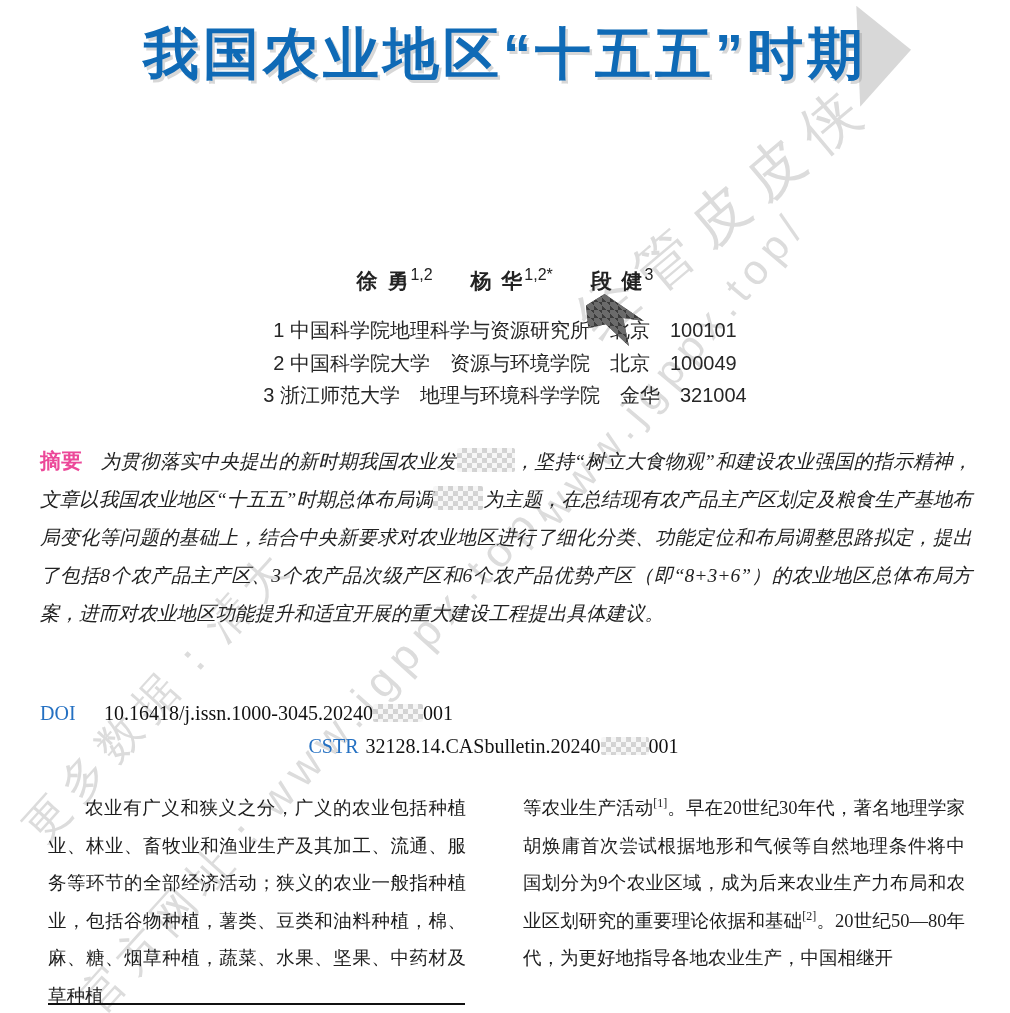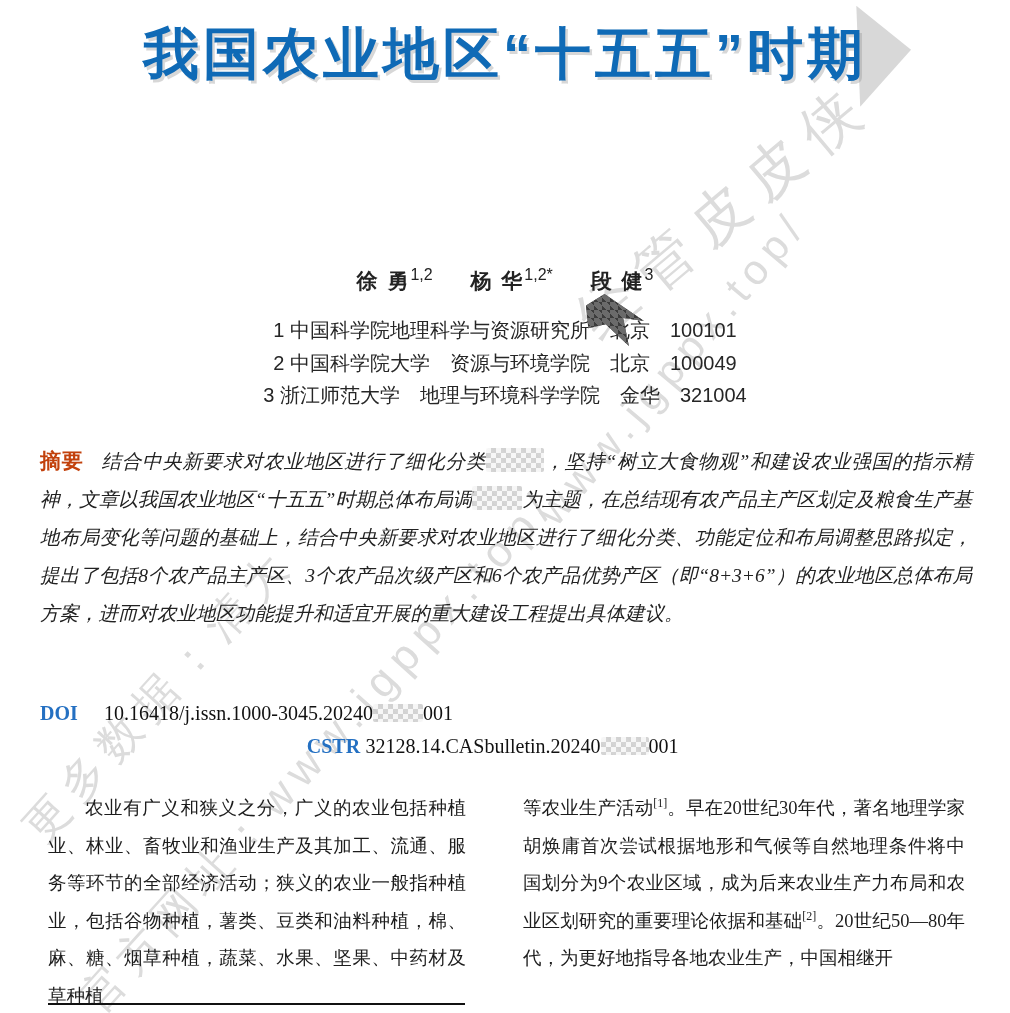--- a/index.html
+++ b/index.html
@@ -65,38 +65,38 @@
   .abstract{
     position:absolute;left:40px;top:442px;width:932px;
     font-size:19.5px;line-height:38px;
     text-align:justify;
     font-style:italic;
     color:#222;margin:0;z-index:1;
   }
   .blue-label{
     font-family:"Liberation Sans", sans-serif;
     font-style:normal;font-weight:700;
-    color:#c2410c;font-size:21px;
+    color:#ec4899;font-size:21px;
     margin-right:18px;
   }
   .keywords{
     position:absolute;left:40px;top:650px;width:960px;
     font-size:19.5px;line-height:34px;
     font-style:italic;color:#222;margin:0;z-index:1;
   }
   .meta-line{
     position:absolute;left:40px;width:900px;
     font-size:20px;color:#111;z-index:1;
     font-family:"Liberation Serif", serif;
   }
   .doi-line{top:702px;}
   .cstr-line{top:735px;text-align:center;}
   .meta-label{
     display:inline-block;min-width:64px;
-    color:#2470c2;font-weight:700;
+    color:#2470c2;font-weight:400;
     font-family:"Liberation Serif", serif;
   }
   
   .col{
     position:absolute;top:790px;
     font-size:18.5px;line-height:37.6px;
     text-align:justify;color:#1c1c1c;z-index:1;
   }
   .col p{margin:0;}
   .col-left{left:48px;width:418px;}
@@ -159,21 +159,21 @@
     <span class="author"><span>段 健</span><sup>3</sup></span>
   </div>
 
   <div class="affils">
     <div>1 中国科学院地理科学与资源研究所　北京　100101</div>
     <div>2 中国科学院大学　资源与环境学院　北京　100049</div>
     <div>3 浙江师范大学　地理与环境科学学院　金华　321004</div>
   </div>
 
   <p class="abstract">
-    <span class="blue-label">摘要</span><span>结合中央新要求对农业地区进行了细化分类</span><span class="censor c1"></span><span>，坚持“树立大食物观”和建设农业强国的指示精神，文章以我国农业地区“十五五”时期总体布局调</span><span class="censor c2"></span><span>为主题，在总结现有农产品主产区划定及粮食生产基地布局变化等问题的基础上，结合中央新要求对农业地区进行了细化分类、功能定位和布局调整思路拟定，提出了包括8个农产品主产区、3个农产品次级产区和6个农产品优势产区（即“8+3+6”）的农业地区总体布局方案，进而对农业地区功能提升和适宜开展的重大建设工程提出具体建议。</span>
+    <span class="blue-label">摘要</span><span>为贯彻落实中央提出的新时期我国农业发</span><span class="censor c1"></span><span>，坚持“树立大食物观”和建设农业强国的指示精神，文章以我国农业地区“十五五”时期总体布局调</span><span class="censor c2"></span><span>为主题，在总结现有农产品主产区划定及粮食生产基地布局变化等问题的基础上，结合中央新要求对农业地区进行了细化分类、功能定位和布局调整思路拟定，提出了包括8个农产品主产区、3个农产品次级产区和6个农产品优势产区（即“8+3+6”）的农业地区总体布局方案，进而对农业地区功能提升和适宜开展的重大建设工程提出具体建议。</span>
   </p>
 
 
   <div class="meta-line doi-line">
     <span class="meta-label">DOI</span><span>10.16418/j.issn.1000-3045.20240</span><span class="censor c4"></span><span>001</span>
   </div>
   <div class="meta-line cstr-line">
     <span class="meta-label">CSTR</span><span>32128.14.CASbulletin.20240</span><span class="censor c5"></span><span>001</span>
   </div>
 

